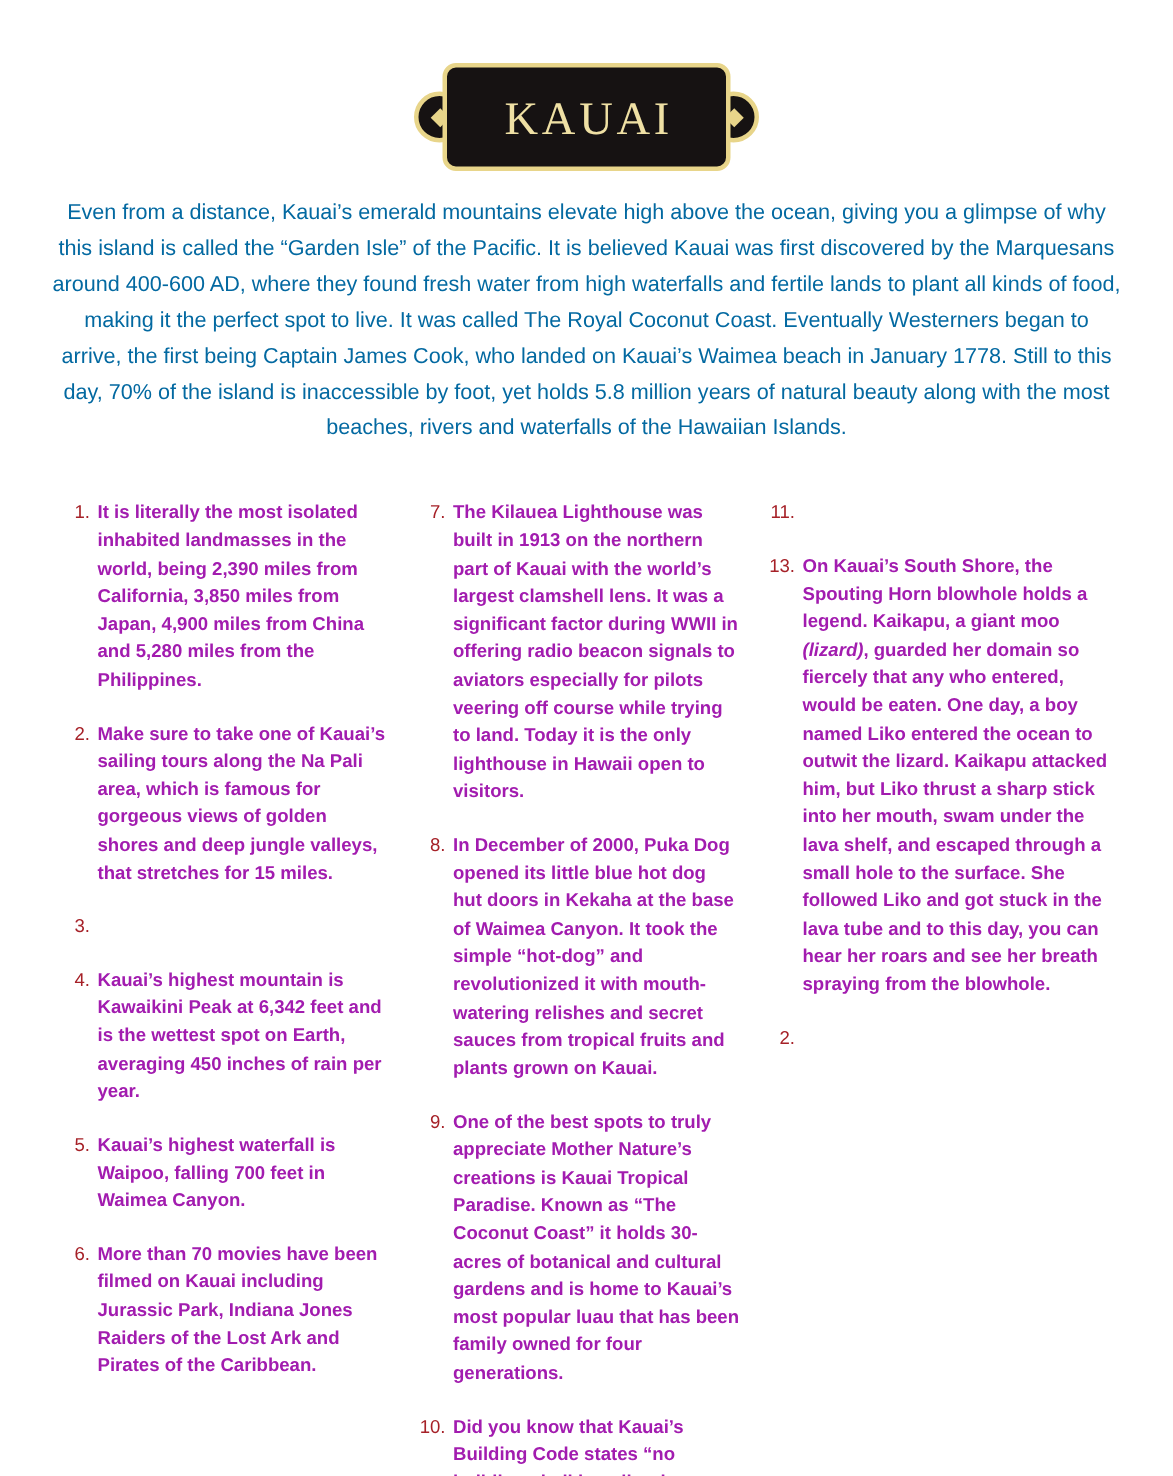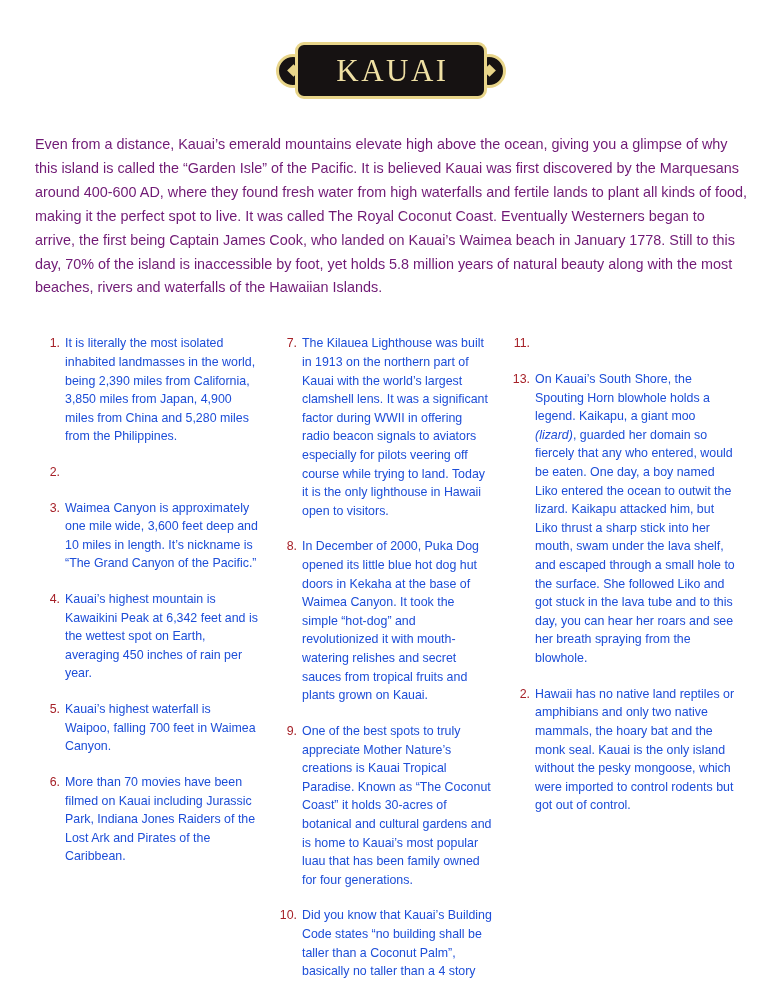--- a/index.html
+++ b/index.html
@@ -19,21 +19,21 @@
   
   .plaque-wrap {
     width: 100%;
     display: flex;
     justify-content: center;
     padding-top: 42px;
   }
   .plaque {
     position: relative;
     width: 208px;
-    height: 57px;
+    height: 72px;
     display: flex;
     align-items: center;
     justify-content: center;
   }
   
   .plaque-cap {
     position: absolute;
     top: 50%;
     transform: translateY(-50%);
     width: 34px;
@@ -75,26 +75,26 @@
     color: #efe0a4;
     font-size: 31px;
     letter-spacing: 2.5px;
     font-weight: 400;
     line-height: 1;
     padding-left: 3px;
   }
 
   
   .intro {
-    margin: 34px auto 0 auto;
+    margin: 17px auto 0 auto;
     width: 712px;
-    text-align: left;
+    text-align: center;
     font-size: 14.4px;
     line-height: 1.66;
-    color: #701a75;
+    color: #0369a1;
     font-stretch: semi-condensed;
   }
 
   
   .columns {
     margin: 34px auto 0 auto;
     width: 700px;
     display: flex;
     gap: 0px;
     align-items: flex-start;
@@ -118,22 +118,23 @@
     line-height: 1.5;
     min-width: 19px;
     text-align: right;
     padding-right: 5px;
     flex: 0 0 auto;
     font-weight: 400;
   }
   .fact-text {
     font-size: 12.4px;
     line-height: 1.5;
-    color: #1d4ed8;
+    color: #a21caf;
     flex: 1 1 auto;
+    font-weight: bold;
   }
   .fact-text i { font-style: italic; }
 </style>
 </head>
 <body>
 
 <div class="plaque-wrap">
   <div class="plaque">
     <div class="plaque-cap left">
       <div class="plaque-gem"></div>
@@ -151,24 +152,24 @@
 
 <div class="columns">
 
   <div class="column col1">
     <div class="fact">
       <span class="fact-num">1.</span>
       <span class="fact-text">It is literally the most isolated inhabited landmasses in the world, being 2,390 miles from California, 3,850 miles from Japan, 4,900 miles from China and 5,280 miles from the Philippines.</span>
     </div>
     <div class="fact">
       <span class="fact-num">2.</span>
+      <span class="fact-text">Make sure to take one of Kauai’s sailing tours along the Na Pali area, which is famous for gorgeous views of golden shores and deep jungle valleys, that stretches for 15 miles.</span>
     </div>
     <div class="fact">
       <span class="fact-num">3.</span>
-      <span class="fact-text">Waimea Canyon is approximately one mile wide, 3,600 feet deep and 10 miles in length. It’s nickname is “The Grand Canyon of the Pacific.”</span>
     </div>
     <div class="fact">
       <span class="fact-num">4.</span>
       <span class="fact-text">Kauai’s highest mountain is Kawaikini Peak at 6,342 feet and is the wettest spot on Earth, averaging 450 inches of rain per year.</span>
     </div>
     <div class="fact">
       <span class="fact-num">5.</span>
       <span class="fact-text">Kauai’s highest waterfall is Waipoo, falling 700 feet in Waimea Canyon.</span>
     </div>
     <div class="fact">
@@ -199,17 +200,16 @@
   <div class="column col3">
     <div class="fact">
       <span class="fact-num">11.</span>
     </div>
     <div class="fact">
       <span class="fact-num">13.</span>
       <span class="fact-text">On Kauai’s South Shore, the Spouting Horn blowhole holds a legend. Kaikapu, a giant moo <i>(lizard)</i>, guarded her domain so fiercely that any who entered, would be eaten. One day, a boy named Liko entered the ocean to outwit the lizard. Kaikapu attacked him, but Liko thrust a sharp stick into her mouth, swam under the lava shelf, and escaped through a small hole to the surface. She followed Liko and got stuck in the lava tube and to this day, you can hear her roars and see her breath spraying from the blowhole.</span>
     </div>
     <div class="fact">
       <span class="fact-num">2.</span>
-      <span class="fact-text">Hawaii has no native land reptiles or amphibians and only two native mammals, the hoary bat and the monk seal. Kauai is the only island without the pesky mongoose, which were imported to control rodents but got out of control.</span>
     </div>
   </div>
 
 </div>
 
 </body></html>

